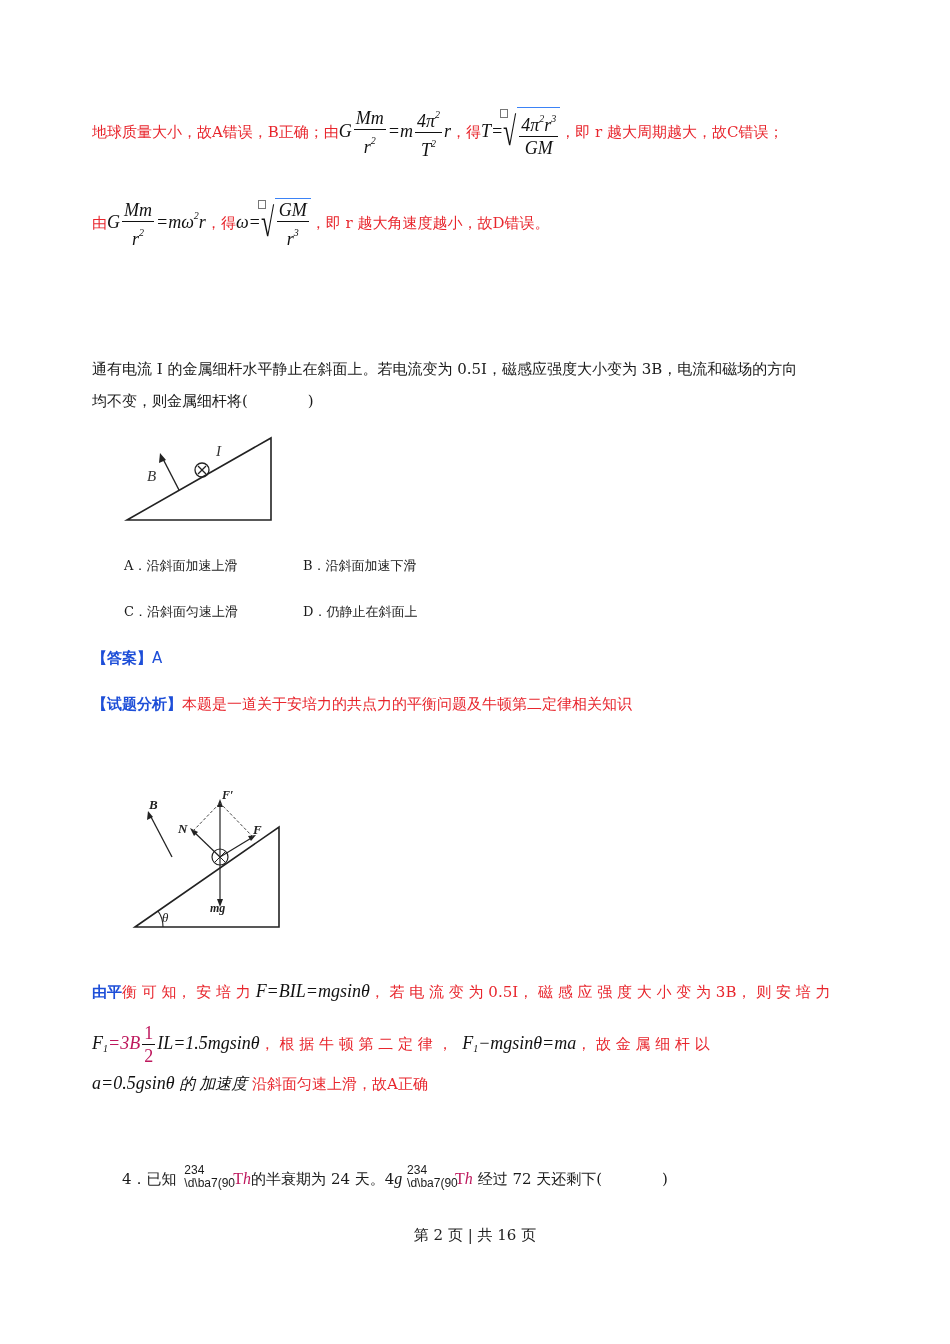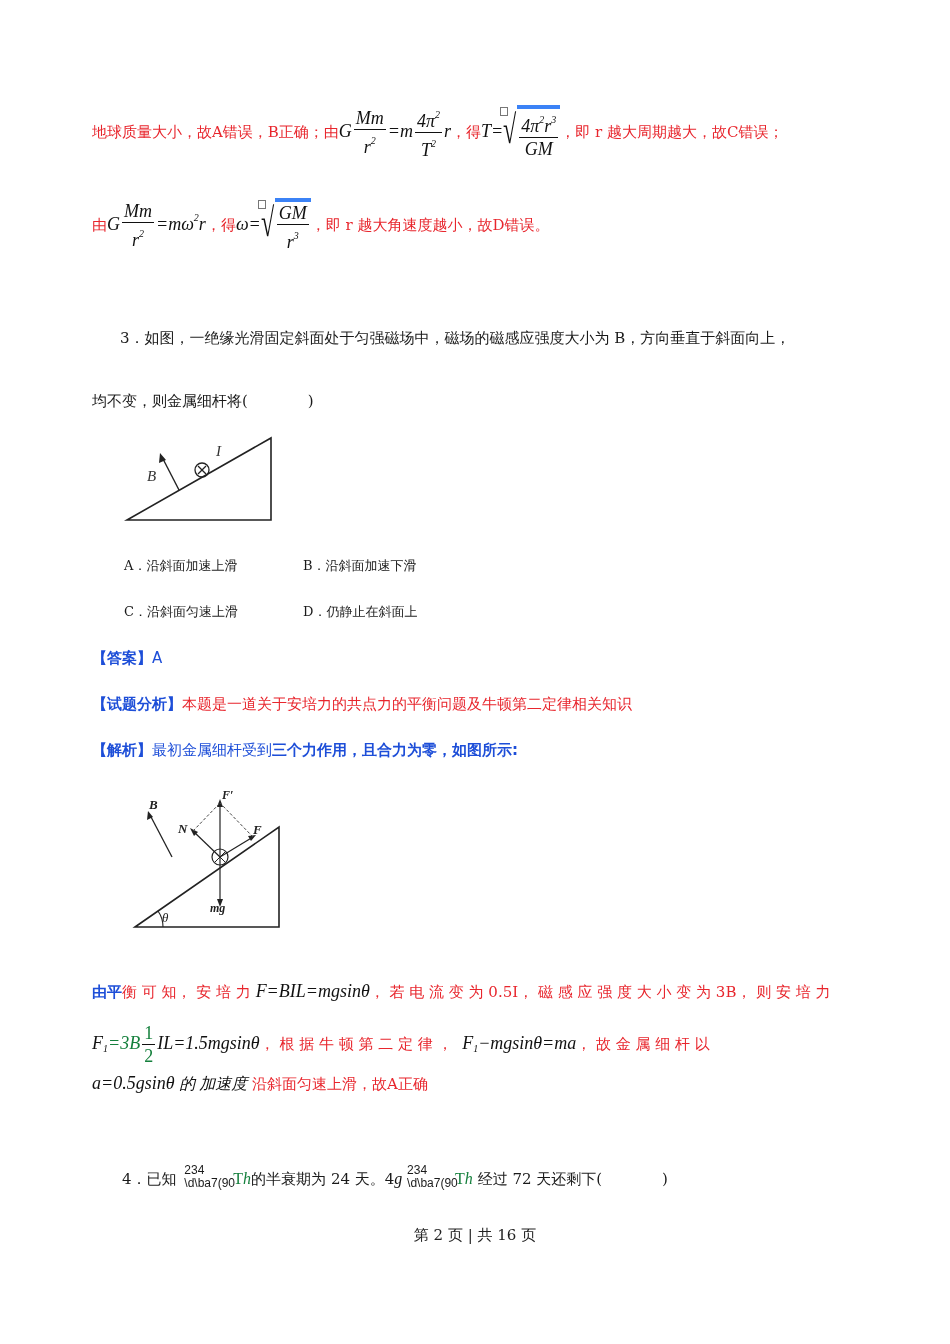--- a/index.html
+++ b/index.html
@@ -3,49 +3,49 @@
 <meta charset="utf-8">
 <style>
   html, body { margin: 0; padding: 0; background: #ffffff; }
   body { width: 950px; height: 1344px; position: relative; overflow: hidden;
          font-family: "DejaVu Serif", "Liberation Serif", serif; color: #1a1a1a; }
   .page { position: absolute; left: 0; top: 0; width: 950px; height: 1344px; }
   .line { position: absolute; left: 92px; white-space: nowrap; font-size: 15px; }
   .red { color: #e8262d; }
   .redb { color: #1d4ed8; font-family: "DejaVu Sans", "Liberation Sans", sans-serif; }
   .math { font-family: "Liberation Serif", "DejaVu Serif", serif; font-style: italic; color: #111; font-size: 18px; }
-  .mathu { font-family: "Liberation Serif", "DejaVu Serif", serif; color: #15803d; font-size: 18px; }
+  .mathu { font-family: "Liberation Serif", "DejaVu Serif", serif; color: #be185d; font-size: 18px; }
   .frac { display: inline-block; vertical-align: middle; text-align: center; margin: 0 2px; }
   .frac .num { display: block; border-bottom: 1px solid #111; padding: 0 2px; line-height: 22px; }
   .frac .den { display: block; line-height: 22px; }
   sup { font-size: 10px; vertical-align: 9px; }
   sub { font-size: 10px; vertical-align: -3px; }
   .sqrt { display: inline-block; vertical-align: middle; position: relative; padding-left: 14px; }
   .sqrt .radic { position: absolute; left: 0; top: 0; font-size: 40px; line-height: 50px; font-style: normal; transform: scaleX(0.6); transform-origin: left; }
-  .sqrt .body { border-top: 4px solid #3b82f6; display: inline-block; }
+  .sqrt .body { border-top: 1px solid #3b82f6; display: inline-block; }
   .box-idx { display:inline-block; width:6px; height:7px; border:1px solid #777; position:absolute; left:-3px; top:2px; }
   .q { font-family: "DejaVu Serif", "Liberation Serif", serif; font-size: 15px; color: #1a1a1a; }
   .opt { position: absolute; font-size: 13px; white-space: nowrap; }
   .footer { position: absolute; top: 1226px; left: 0; width: 950px; text-align: center; font-size: 15px; color: #222; }
   .tiny { font-size: 12px; font-family: "Liberation Sans", sans-serif; }
 </style>
 </head>
 <body>
 
 <div class="page">
 
   <div class="line red" style="top:104px;">
     <span>地球质量大小，故A错误，B正确；由</span><span class="math">G</span><span class="frac math"><span class="num">Mm</span><span class="den"><span>r</span><sup>2</sup></span></span><span class="math">=m</span><span class="frac math"><span class="num"><span>4π</span><sup>2</sup></span><span class="den"><span>T</span><sup>2</sup></span></span><span class="math">r</span><span>，得</span><span class="math">T=</span><span class="sqrt math"><span class="box-idx"></span><span class="radic">√</span><span class="body"><span class="frac"><span class="num"><span>4π</span><sup>2</sup><span>r</span><sup>3</sup></span><span class="den">GM</span></span></span></span><span>，即 r 越大周期越大，故C错误；</span>
   </div>
 
   <div class="line red" style="top:198px;">
     <span>由</span><span class="math">G</span><span class="frac math"><span class="num">Mm</span><span class="den"><span>r</span><sup>2</sup></span></span><span class="math"><span>=mω</span><sup>2</sup><span>r</span></span><span>，得</span><span class="math">ω=</span><span class="sqrt math"><span class="box-idx"></span><span class="radic">√</span><span class="body"><span class="frac"><span class="num">GM</span><span class="den"><span>r</span><sup>3</sup></span></span></span></span><span>，即 r 越大角速度越小，故D错误。</span>
   </div>
 
-  <div class="line q" style="top:329px; left:120px;">3．如图，一绝缘光滑固定斜面处于匀强磁场中，磁场的磁感应强度大小为 B，方向垂直于斜面向上，</div>
+  <div class="line q" style="top:360px;">通有电流 I 的金属细杆水平静止在斜面上。若电流变为 0.5I，磁感应强度大小变为 3B，电流和磁场的方向</div>
   <div class="line q" style="top:392px;">均不变，则金属细杆将(　　　　)</div>
 
   <svg style="position:absolute; left:115px; top:430px;" width="170" height="100">
     <polygon points="12,90 156,8 156,90" fill="none" stroke="#222" stroke-width="1.6"></polygon>
     <line x1="64" y1="60" x2="47" y2="27" stroke="#222" stroke-width="1.4"></line>
     <polygon points="45,23 44,33 51,30" fill="#222"></polygon>
     <circle cx="87" cy="40" r="7" fill="none" stroke="#222" stroke-width="1.3"></circle>
     <line x1="83" y1="36" x2="91" y2="44" stroke="#222" stroke-width="1.2"></line>
     <line x1="91" y1="36" x2="83" y2="44" stroke="#222" stroke-width="1.2"></line>
     <text x="32" y="51" font-family="Liberation Serif, serif" font-style="italic" font-size="15" fill="#333">B</text>
@@ -58,23 +58,20 @@
   <div class="opt q" style="top:603px; left:303px;">D．仍静止在斜面上</div>
 
   <div class="line red" style="top:649px;">
     <span class="redb" style="font-weight:bold;">【答案】</span><span class="redb">A</span>
   </div>
 
   <div class="line red" style="top:695px;">
     <span class="redb" style="font-weight:bold;">【试题分析】</span><span>本题是一道关于安培力的共点力的平衡问题及牛顿第二定律相关知识</span>
   </div>
 
-  <div class="line red" style="top:741px;">
-    <span class="redb" style="font-weight:bold;">【解析】</span><span class="redb">最初金属细杆受到</span><span class="redb" style="font-weight:bold;">三个力作用，且合力为零，如图所示:</span>
-  </div>
 
   <svg style="position:absolute; left:125px; top:785px;" width="165" height="150">
     <polygon points="10,142 154,42 154,142" fill="none" stroke="#222" stroke-width="1.6"></polygon>
     <path d="M38,142 A28,28 0 0,0 33,126" fill="none" stroke="#222" stroke-width="1.1"></path>
     <text x="37" y="137" font-family="Liberation Serif, serif" font-style="italic" font-size="13" fill="#222">θ</text>
     <line x1="47" y1="72" x2="25" y2="30" stroke="#222" stroke-width="1.3"></line>
     <polygon points="23,26 22,35 28,32" fill="#222"></polygon>
     <text x="24" y="24" font-family="Liberation Serif, serif" font-style="italic" font-weight="bold" font-size="13" fill="#222">B</text>
     <circle cx="95" cy="72" r="8" fill="none" stroke="#222" stroke-width="1.2"></circle>
     <line x1="90" y1="67" x2="100" y2="77" stroke="#222" stroke-width="1"></line>

